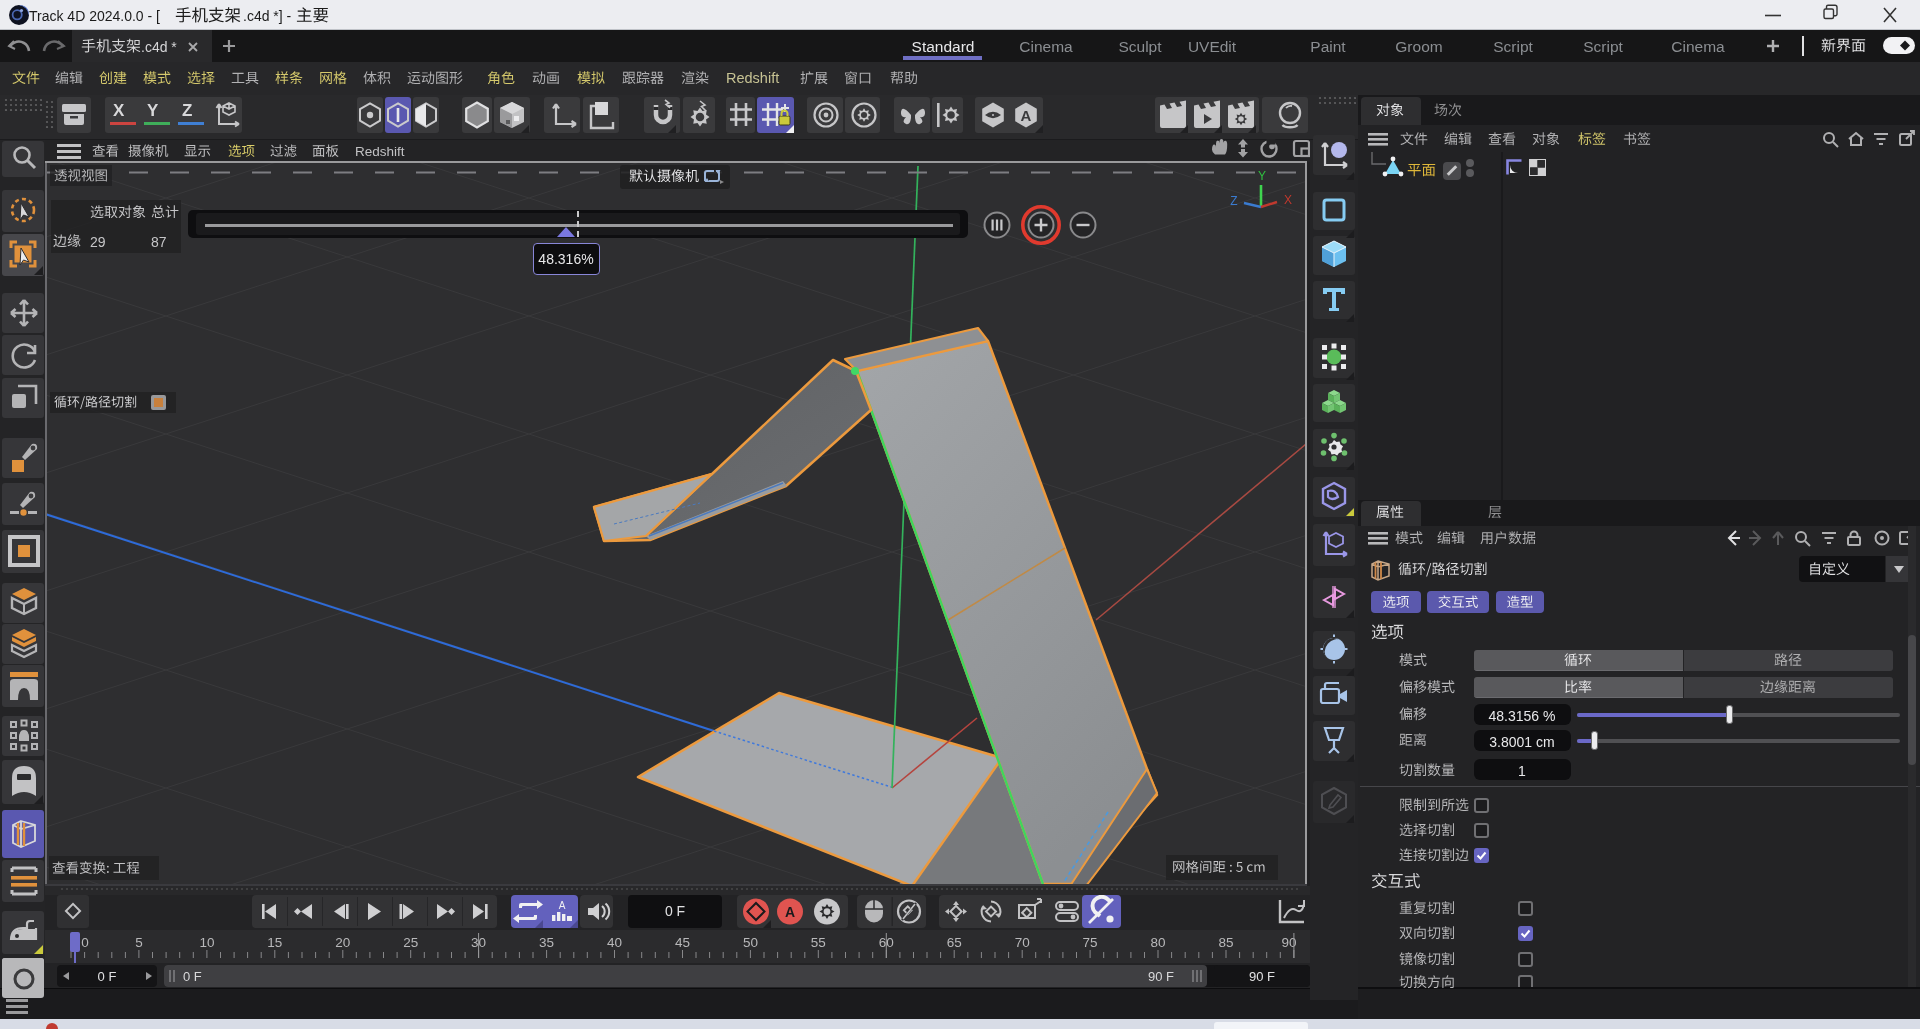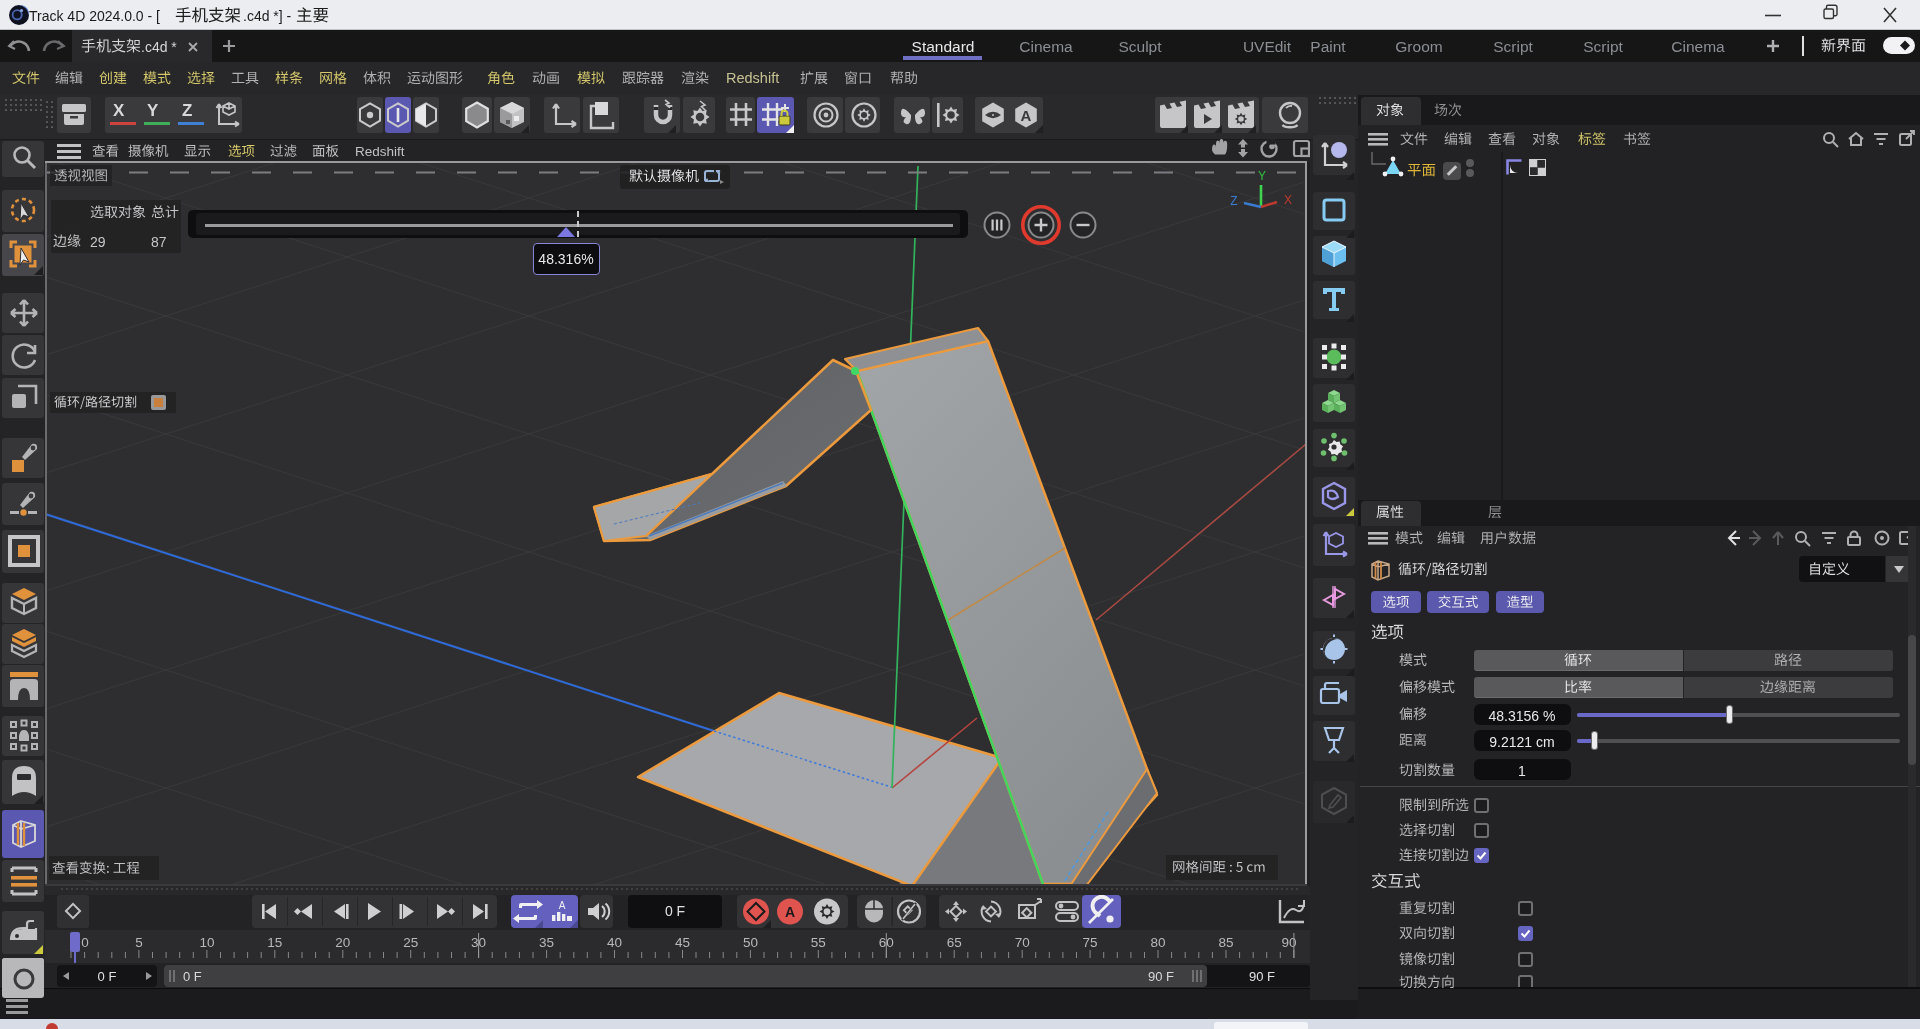--- a/index.html
+++ b/index.html
@@ -33,21 +33,21 @@
 <div style="position:absolute;left:141px;top:39px;font-size:14px;color:#d6d6d8;white-space:pre;">.c4d *</div>
 <svg class="abs" style="left:186px;top:40px" width="14" height="14" viewBox="0 0 14 14">
 <path d="M3 3 L11 11 M11 3 L3 11" stroke="#aaaaac" stroke-width="1.8"></path>
   </svg>
 <svg class="abs" style="left:221px;top:38px" width="16" height="16" viewBox="0 0 16 16">
 <path d="M8 2 V14 M2 8 H14" stroke="#9a9a9c" stroke-width="2.2"></path>
   </svg>
 <div style="position:absolute;left:943px;top:38px;transform:translateX(-50%);font-size:15.5px;color:#e8e8ea;white-space:pre;">Standard</div>
 <div style="position:absolute;left:1046px;top:38px;transform:translateX(-50%);font-size:15.5px;color:#8b8e92;white-space:pre;">Cinema</div>
 <div style="position:absolute;left:1140px;top:38px;transform:translateX(-50%);font-size:15.5px;color:#8b8e92;white-space:pre;">Sculpt</div>
-<div style="position:absolute;left:1267px;top:38px;transform:translateX(-50%);font-size:15.5px;color:#8b8e92;white-space:pre;">UVEdit</div>
+<div style="position:absolute;left:1212px;top:38px;transform:translateX(-50%);font-size:15.5px;color:#8b8e92;white-space:pre;">UVEdit</div>
 <div style="position:absolute;left:1328px;top:38px;transform:translateX(-50%);font-size:15.5px;color:#8b8e92;white-space:pre;">Paint</div>
 <div style="position:absolute;left:1419px;top:38px;transform:translateX(-50%);font-size:15.5px;color:#8b8e92;white-space:pre;">Groom</div>
 <div style="position:absolute;left:1513px;top:38px;transform:translateX(-50%);font-size:15.5px;color:#8b8e92;white-space:pre;">Script</div>
 <div style="position:absolute;left:1603px;top:38px;transform:translateX(-50%);font-size:15.5px;color:#8b8e92;white-space:pre;">Script</div>
 <div style="position:absolute;left:1698px;top:38px;transform:translateX(-50%);font-size:15.5px;color:#8b8e92;white-space:pre;">Cinema</div>
 <div style="position:absolute;left:903px;top:56px;width:79px;height:4px;background:#6f6fc4;"></div>
 <svg class="abs" style="left:1765px;top:38px" width="16" height="16" viewBox="0 0 16 16">
 <path d="M8 2 V14 M2 8 H14" stroke="#b0b0b2" stroke-width="2.4"></path>
   </svg>
 <div style="position:absolute;left:1802px;top:36px;width:2px;height:20px;background:#e0e0e2;"></div>
@@ -1234,21 +1234,21 @@
 <div style="position:absolute;left:1474px;top:650px;width:209px;height:21px;background:#59595c;border-radius:3px 0 0 3px;border-bottom:1px solid #6a6a6e;"></div>
 <div style="position:absolute;left:1684px;top:650px;width:209px;height:21px;background:#3c3c3f;border-radius:0 3px 3px 0;"></div>
 <div style="position:absolute;left:1474px;top:677px;width:209px;height:21px;background:#59595c;border-radius:3px 0 0 3px;border-bottom:1px solid #6a6a6e;"></div>
 <div style="position:absolute;left:1684px;top:677px;width:209px;height:21px;background:#3c3c3f;border-radius:0 3px 3px 0;"></div>
 <div style="position:absolute;left:1474px;top:704px;width:97px;height:21px;background:#0e0e10;border-radius:6px;"></div>
 <div style="position:absolute;left:1522px;top:707.5px;transform:translateX(-50%);font-size:14px;color:#e8e8ea;white-space:pre;">48.3156 %</div>
 <div style="position:absolute;left:1577px;top:712.5px;width:323px;height:4px;background:#505053;border-radius:2px;"></div>
 <div style="position:absolute;left:1577px;top:712.5px;width:152px;height:4px;background:#6b69c8;border-radius:2px;"></div>
 <div style="position:absolute;left:1726px;top:705px;width:7px;height:19px;background:#ececee;border-radius:3px;border:1px solid #6a6a6c;"></div>
 <div style="position:absolute;left:1474px;top:730px;width:97px;height:21px;background:#0e0e10;border-radius:6px;"></div>
-<div style="position:absolute;left:1522px;top:733.5px;transform:translateX(-50%);font-size:14px;color:#e8e8ea;white-space:pre;">9.2121 cm</div>
+<div style="position:absolute;left:1522px;top:733.5px;transform:translateX(-50%);font-size:14px;color:#e8e8ea;white-space:pre;">3.8001 cm</div>
 <div style="position:absolute;left:1577px;top:738.5px;width:323px;height:4px;background:#505053;border-radius:2px;"></div>
 <div style="position:absolute;left:1577px;top:738.5px;width:17px;height:4px;background:#6b69c8;border-radius:2px;"></div>
 <div style="position:absolute;left:1591px;top:731px;width:7px;height:19px;background:#ececee;border-radius:3px;border:1px solid #6a6a6c;"></div>
 <div style="position:absolute;left:1474px;top:759px;width:97px;height:21px;background:#0e0e10;border-radius:6px;"></div>
 <div style="position:absolute;left:1522px;top:762.5px;transform:translateX(-50%);font-size:14px;color:#e8e8ea;white-space:pre;">1</div>
 <div style="position:absolute;left:1360px;top:786px;width:560px;height:1px;background:#46464a;"></div>
 <div style="position:absolute;left:1474px;top:798px;width:15px;height:15px;background:#1c1c1e;border:2px solid #707073;border-radius:3px;"></div>
 <div style="position:absolute;left:1474px;top:823px;width:15px;height:15px;background:#1c1c1e;border:2px solid #707073;border-radius:3px;"></div>
 <div style="position:absolute;left:1474px;top:848px;width:15px;height:15px;background:#6765c2;border-radius:3px;"></div>
 <svg class="abs" style="left:1474px;top:848px" width="15" height="15" viewBox="0 0 15 15">

